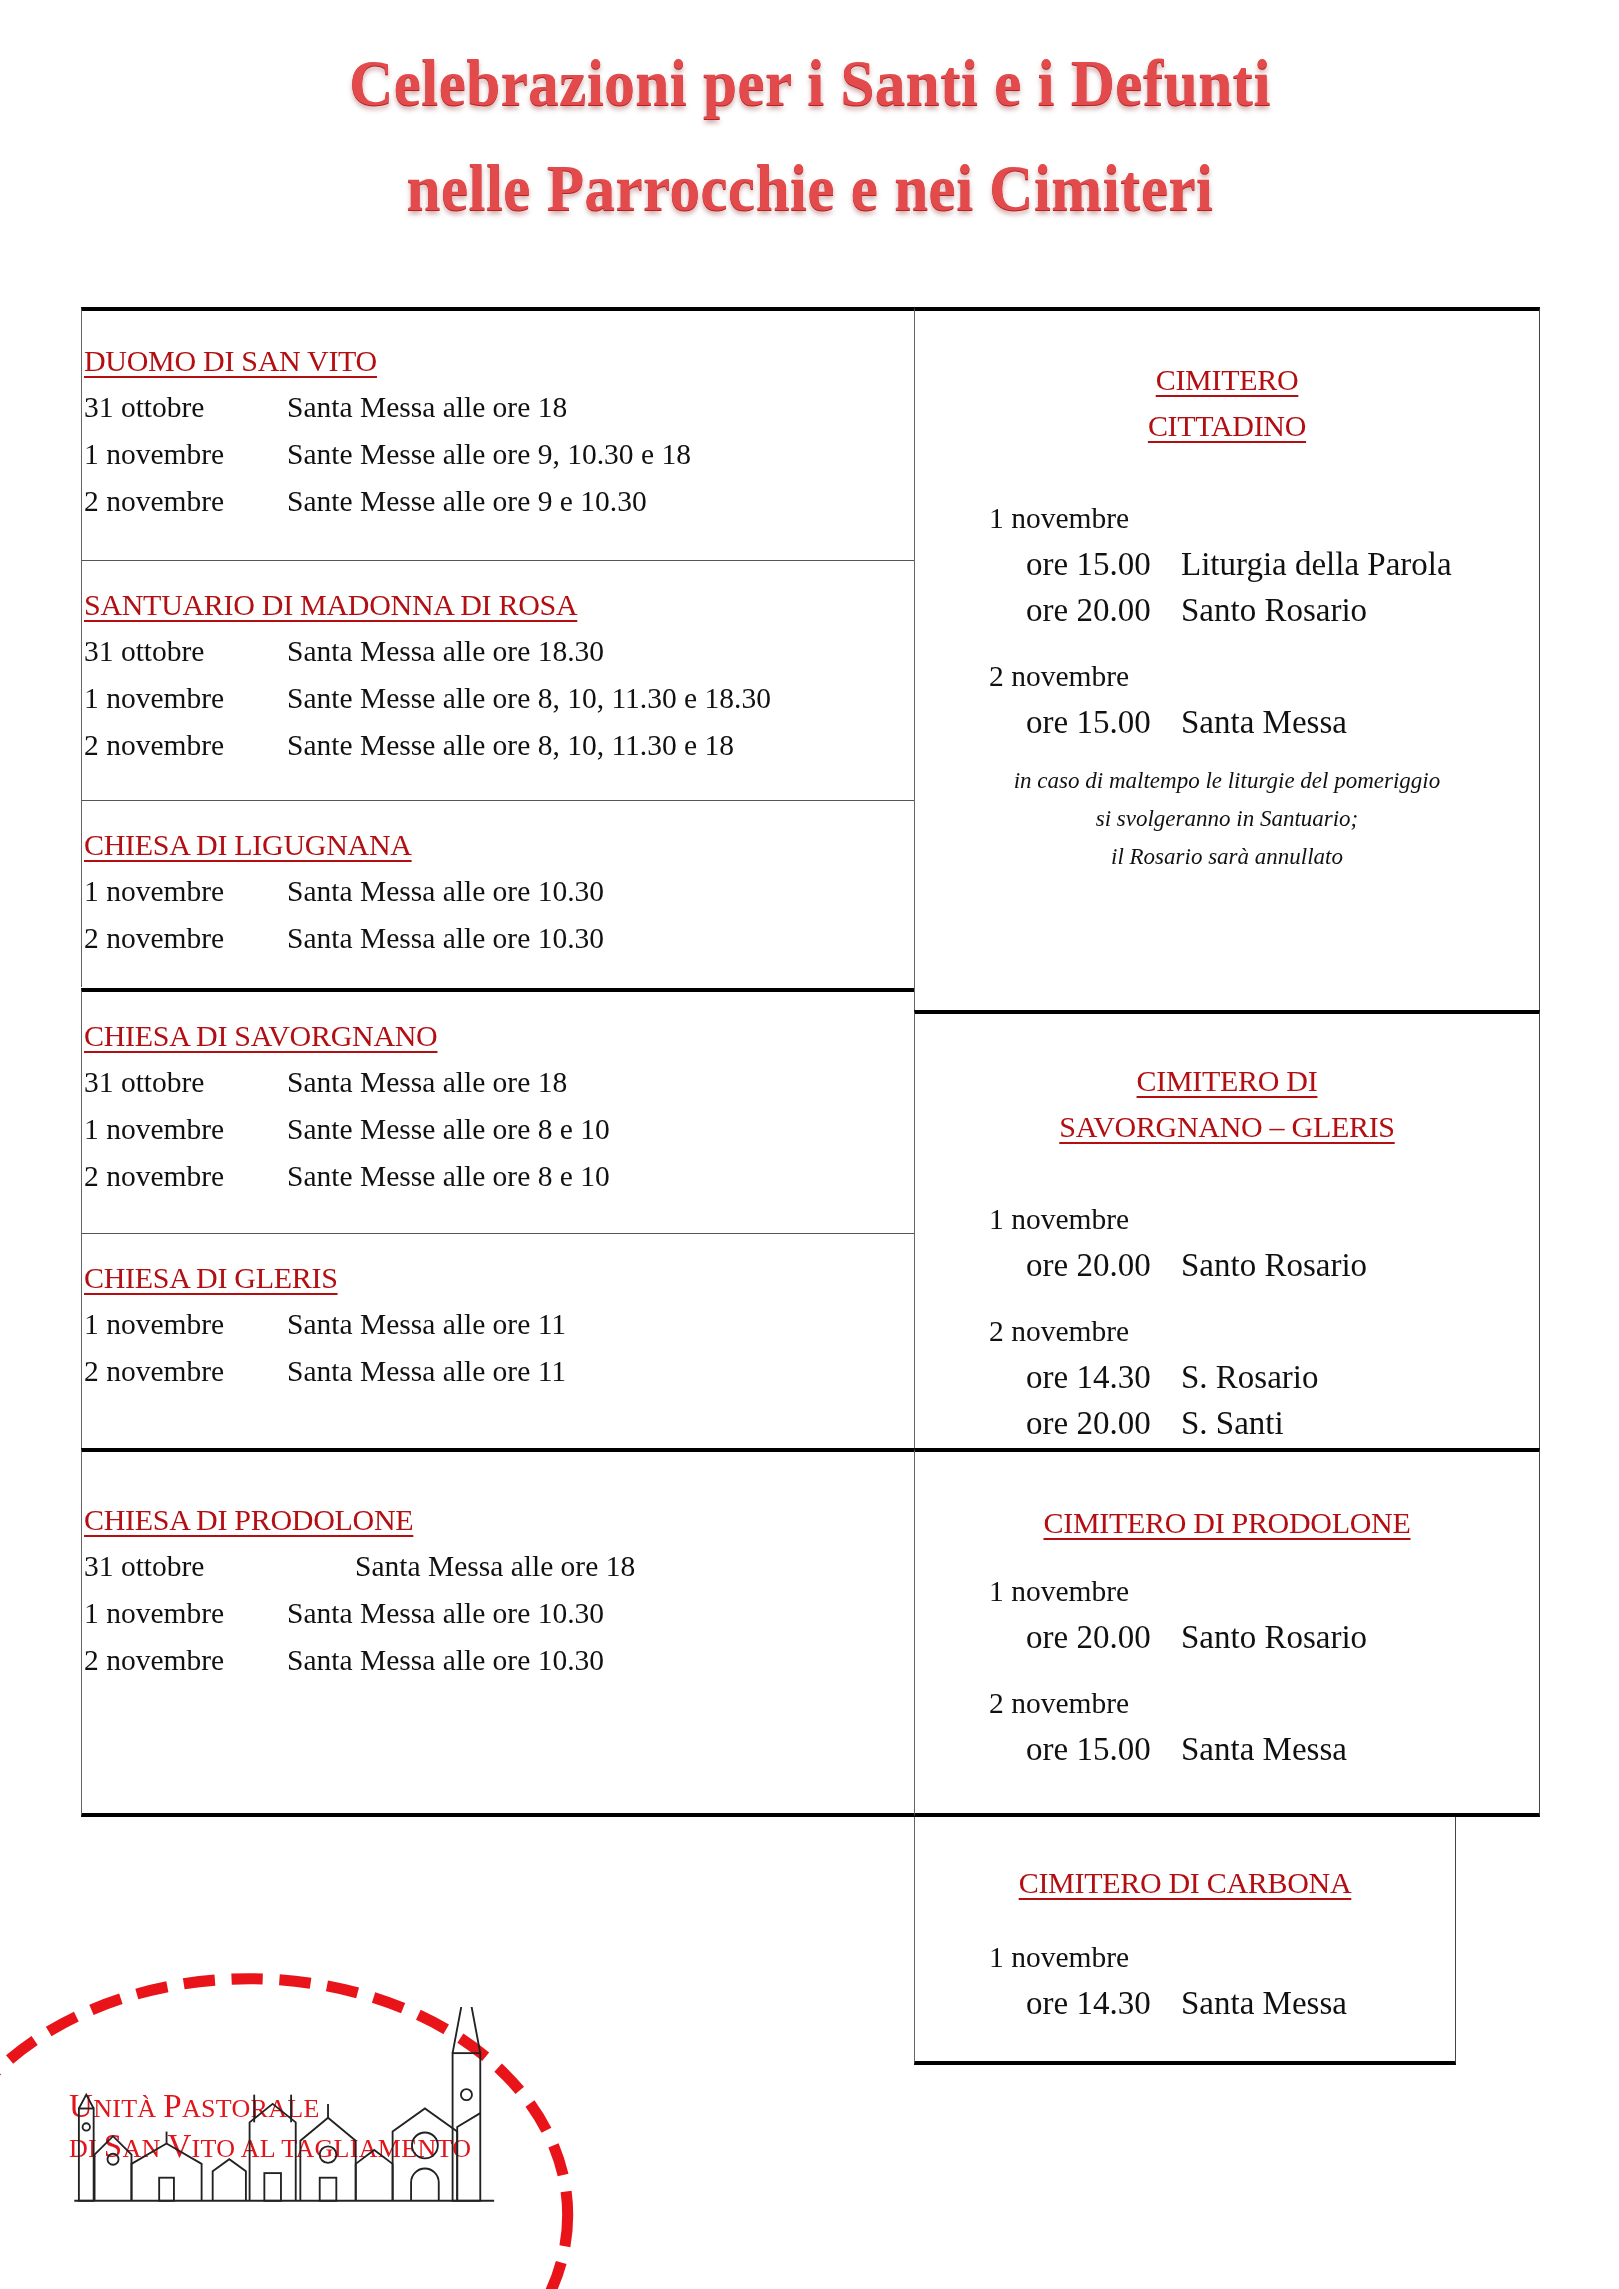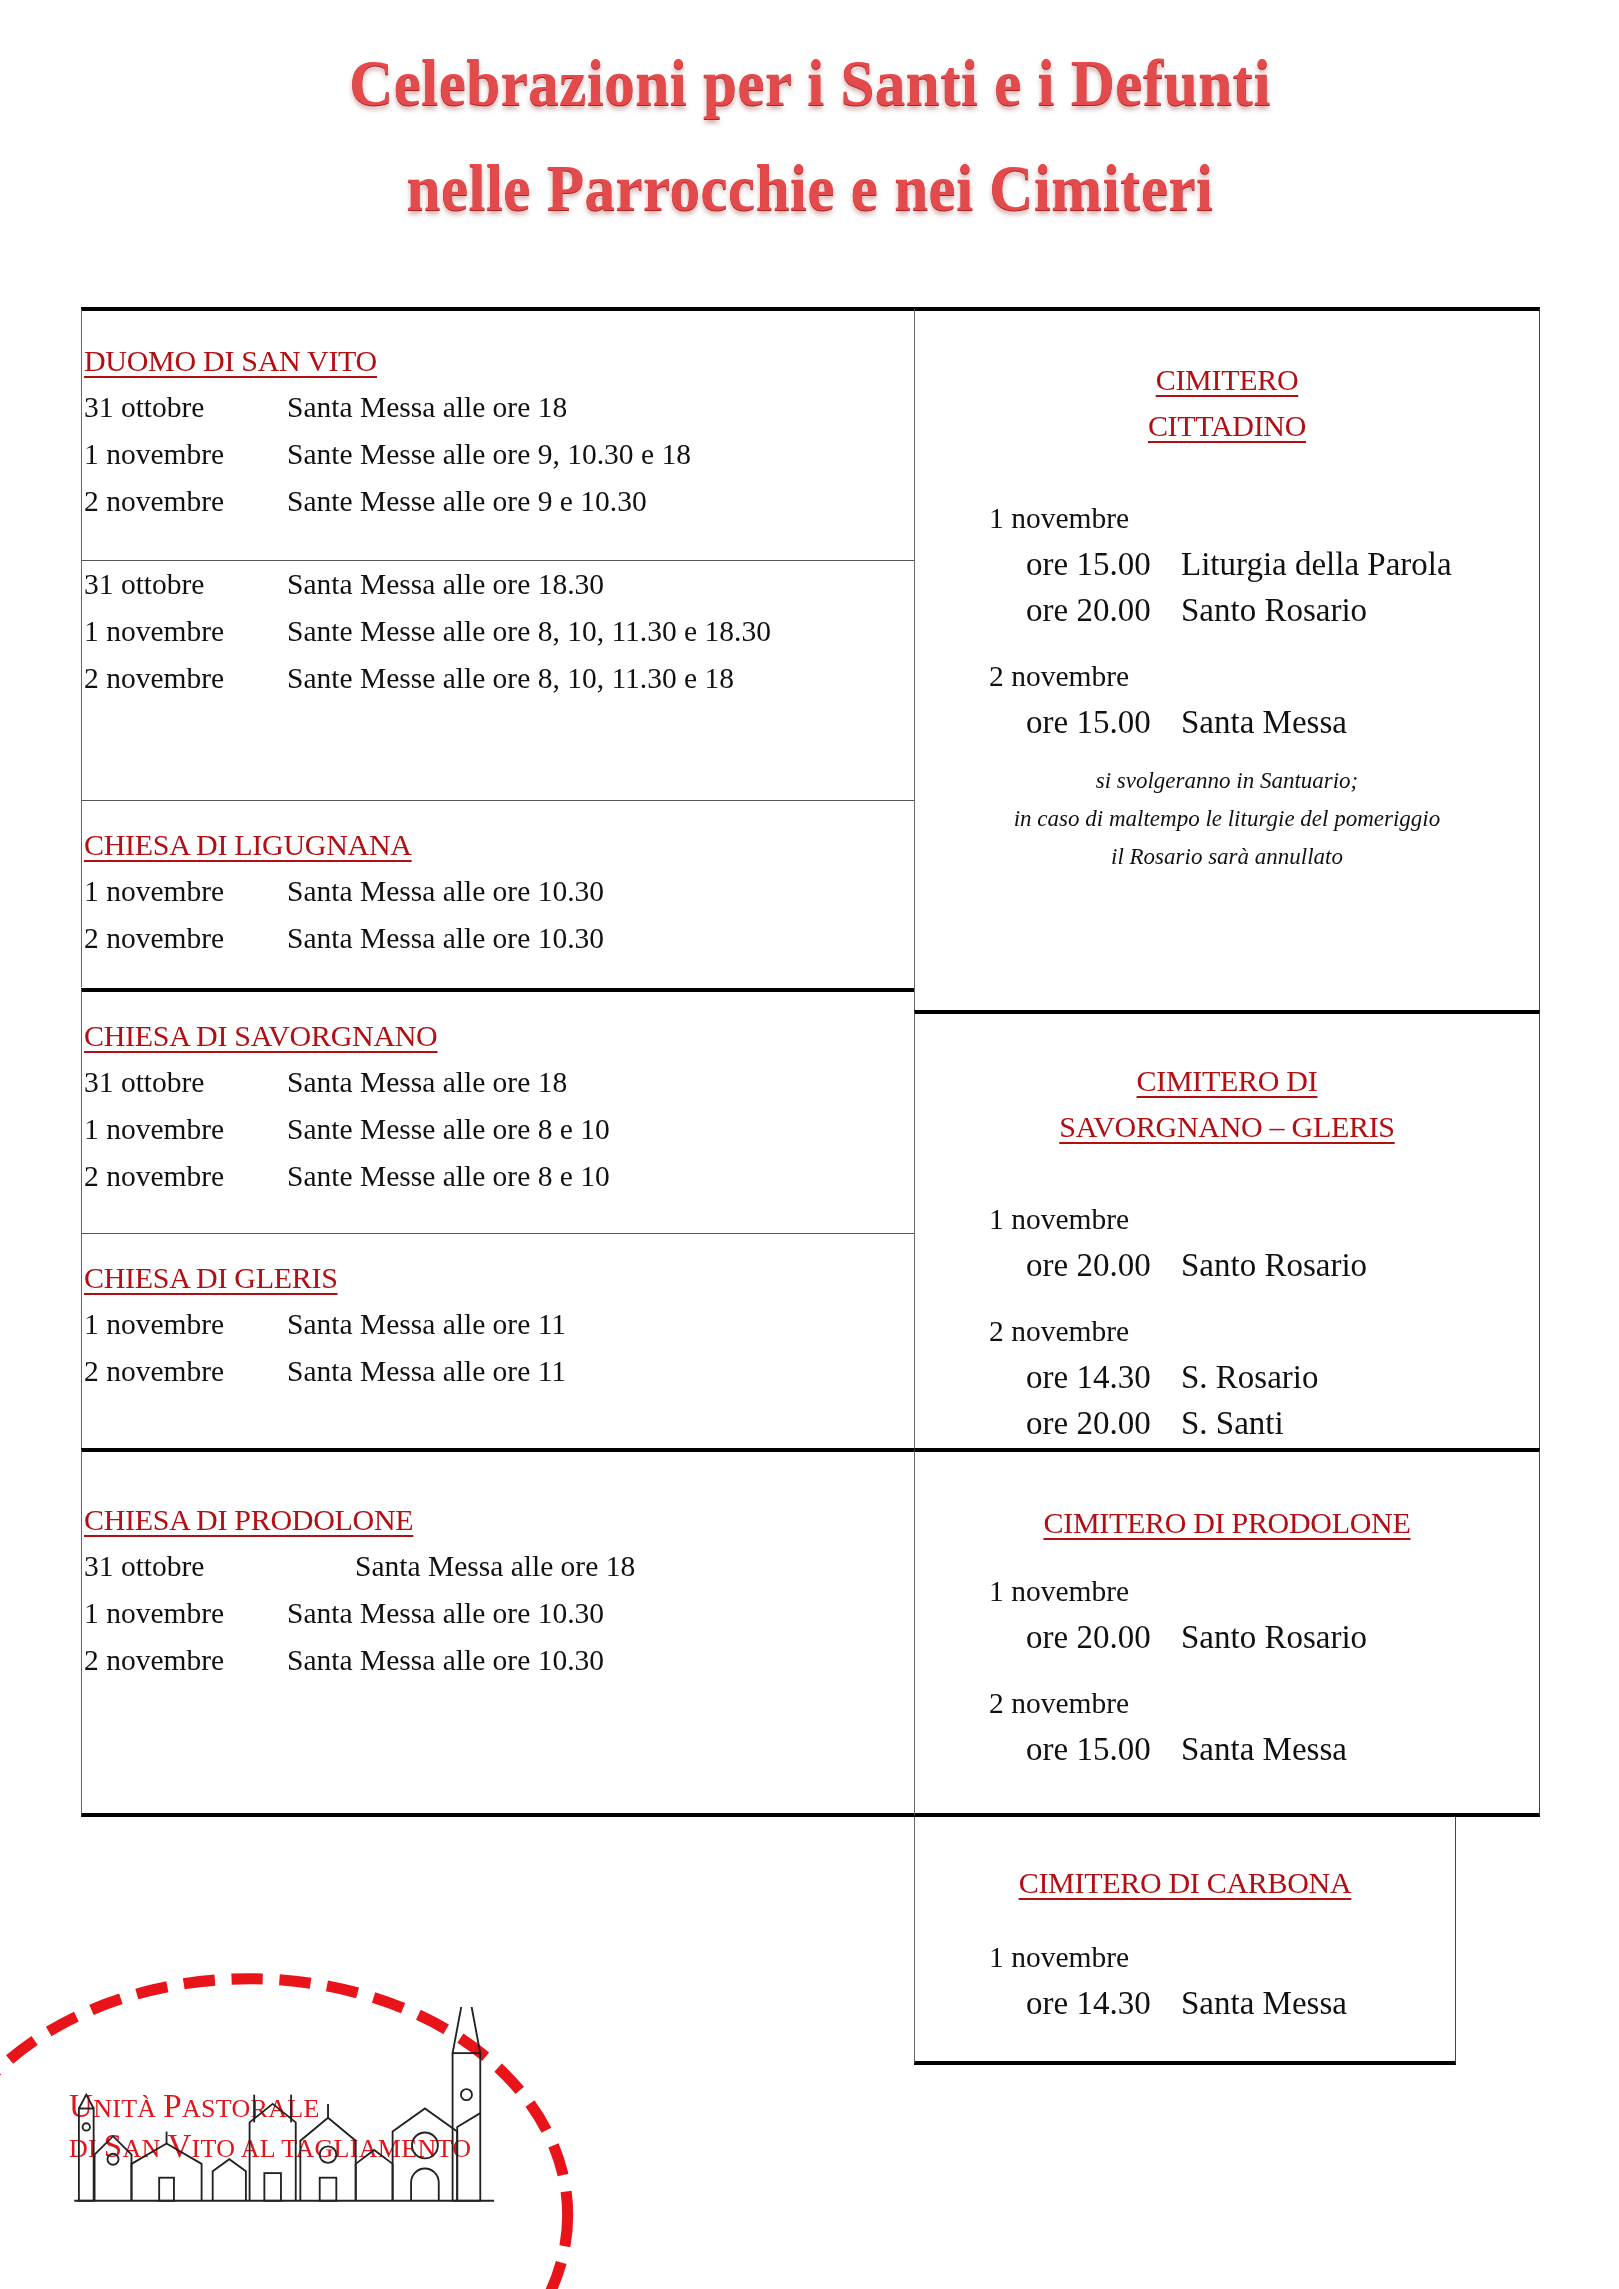--- a/index.html
+++ b/index.html
@@ -49,20 +49,21 @@
 
 <div class="cell church thick-top thin-left thin-bottom" style="left:81px; top:307px; width:834px; height:254px;">
   <span class="heading">DUOMO DI SAN VITO</span>
   <div class="rows">
       <div class="row"><span class="d">31 ottobre</span><span class="t">Santa Messa alle ore 18</span></div>
       <div class="row"><span class="d">1 novembre</span><span class="t">Sante Messe alle ore 9, 10.30 e 18</span></div>
       <div class="row"><span class="d">2 novembre</span><span class="t">Sante Messe alle ore 9 e 10.30</span></div>
     </div>
 </div>
 <div class="cell church thin-left thin-bottom" style="left:81px; top:561px; width:834px; height:240px;">
+  <span class="heading" style="margin-top:20px;">SANTUARIO DI MADONNA DI ROSA</span>
   <div class="rows">
       <div class="row"><span class="d">31 ottobre</span><span class="t">Santa Messa alle ore 18.30</span></div>
       <div class="row"><span class="d">1 novembre</span><span class="t">Sante Messe alle ore 8, 10, 11.30 e 18.30</span></div>
       <div class="row"><span class="d">2 novembre</span><span class="t">Sante Messe alle ore 8, 10, 11.30 e 18</span></div>
     </div>
 </div>
 <div class="cell church thin-left" style="left:81px; top:801px; width:834px; height:186px;">
   <span class="heading" style="margin-top:20px;">CHIESA DI LIGUGNANA</span>
   <div class="rows">
       <div class="row"><span class="d">1 novembre</span><span class="t">Santa Messa alle ore 10.30</span></div>
@@ -102,22 +103,22 @@
   <div class="days">
       <div class="day">1 novembre</div>
       <div class="ev"><span class="h">ore 15.00</span><span>Liturgia della Parola</span></div>
       <div class="ev"><span class="h">ore 20.00</span><span>Santo Rosario</span></div>
       <div style="height: 20px;"></div>
       <div class="day">2 novembre</div>
       <div class="ev"><span class="h">ore 15.00</span><span>Santa Messa</span></div>
     </div>
   <div style="height:16.6px"></div>
   <div class="note">
+    <div>in caso di maltempo le liturgie del pomeriggio</div>
     <div>si svolgeranno in Santuario;</div>
-    <div>in caso di maltempo le liturgie del pomeriggio</div>
     <div>il Rosario sarà annullato</div>
   </div>
 </div>
 <div class="cell cem thick-top thin-left thin-right" style="left:914px; top:988px; width:626px; height:461px; padding-top:44px;margin-top:22px;">
   <div>
     <span class="heading">CIMITERO DI</span><br>
     <span class="heading">SAVORGNANO – GLERIS</span>
   </div>
   <div style="height:46px"></div>
   <div class="days">

